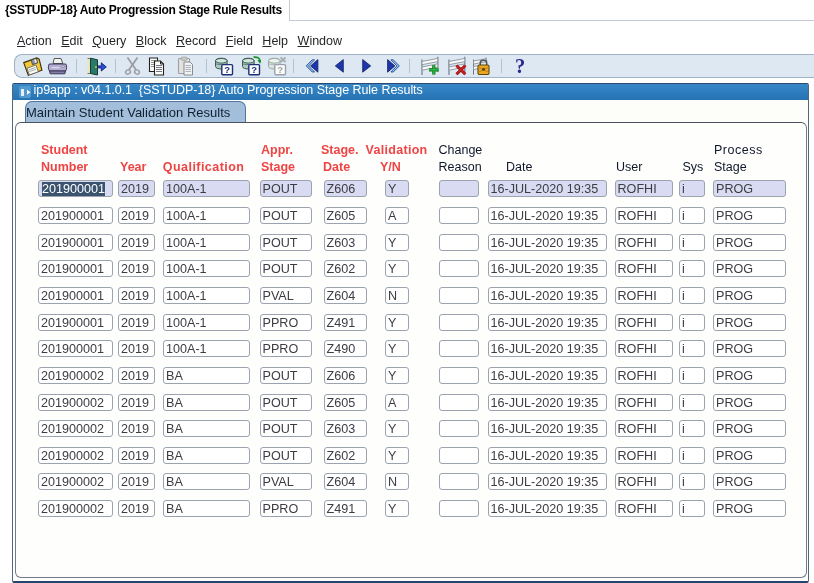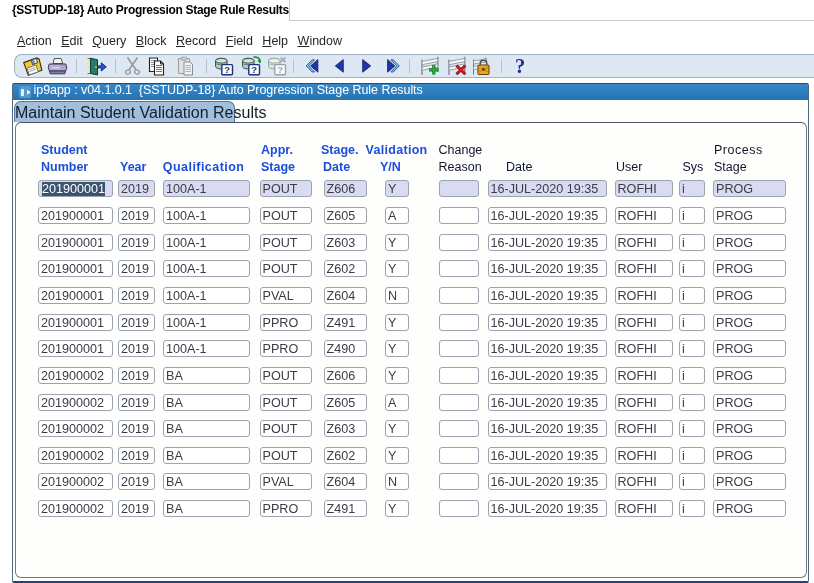--- a/index.html
+++ b/index.html
@@ -1,43 +1,43 @@
 <!DOCTYPE html>
 <html><head>
 <meta charset="utf-8">
 <style>
 * { margin:0; padding:0; box-sizing:border-box; }
 html,body { width:814px; height:583px; background:#fff; font-family:"Liberation Sans",sans-serif; position:relative; overflow:hidden; }
 .toptab { position:absolute; left:0; top:0; width:290px; height:21px; background:#fff;
   border-right:1px solid #c4cad2; font-size:12px; font-weight:bold; color:#000;
-  line-height:20px; padding-left:12px; white-space:nowrap; letter-spacing:-0.3px; }
+  line-height:20px; padding-left:5px; white-space:nowrap; letter-spacing:-0.3px; }
 .topline { position:absolute; left:290px; top:20px; width:524px; height:1px; background:#c4cad2; }
 .menubar { position:absolute; left:17px; top:34px; height:15px; font-size:12.5px; color:#26262a; white-space:nowrap; }
 .menubar span { margin-right:9.5px; }
 .toolbar { position:absolute; left:13.5px; top:53.5px; width:801px; height:24.5px; background:#dde8f2;
   border:1px solid #9fb2c6; border-right:none; border-radius:8px 0 0 8px; }
 .ico { position:absolute; }
 .tsep { position:absolute; top:58.5px; width:1px; height:14.5px; background:#b4c2d0; }
 .win { position:absolute; left:11.5px; top:83.2px; width:797.5px; height:499.5px;
   border:1.5px solid #54687c; border-top-color:#2a4a72; border-bottom:2.2px solid #23456e; border-radius:2px; background:#fff; }
 .titlebar { position:absolute; left:0; top:0; width:100%; height:15.8px;
   background:linear-gradient(#3787c6,#2673b4); color:#fff; font-size:12.5px; line-height:12.8px;
   white-space:nowrap; letter-spacing:-0.05px; }
 .titlebar .txt { position:absolute; left:21px; top:0; }
 .wicon { position:absolute; left:6px; top:1.5px; width:12.5px; height:12.5px; background:#529ad0;
   border-radius:2px; }
 .tabrow { position:absolute; left:0; top:15.8px; width:100%; height:22.5px; background:#fdfdfa; }
-.tab { position:absolute; top:0.8px; height:21.7px; border-radius:7px 7px 0 0; font-size:16px;
-  text-align:left; line-height:21px; white-space:nowrap; }
+.tab { position:absolute; top:0.8px; height:21.7px; border-radius:7px 7px 0 0; font-size:13px;
+  text-align:left; line-height:21px; white-space:nowrap;margin-left:11px; }
 .tab.act { left:1.5px; width:221px; background:#a2bedb; border:1px solid #54749c; border-bottom:none; color:#10202e; }
 .tab.inact { left:227.5px; width:219px; background:#c8d6e9; border:1px solid #9db1cb; border-bottom:none; color:#4c5058; letter-spacing:0.45px; }
 .content { position:absolute; left:14.5px; top:122.4px; width:792px; height:455.6px; background:#fefefd;
   border:1.5px solid #717a88; border-top-color:#4c5260; border-radius:6px; }
 .hdr { position:absolute; font-size:12.5px; color:#0f172a; white-space:nowrap; line-height:14px; }
-.hdr.b { font-weight:bold; color:#1d4ed8; }
+.hdr.b { font-weight:bold; color:#ef4444; }
 .fld { position:absolute; height:17px; background:#fff; border:1px solid #9ba3ae; border-radius:3px;
   font-size:12.6px; line-height:16px; color:#3c3c42; padding-left:2px; white-space:nowrap; overflow:hidden; }
 .fld.hl { background:#d9dbf2; }
 .sel { background:#3a536e; color:#fff; margin-left:1px; }
 </style>
 </head>
 <body>
 <div class="toptab">{SSTUDP-18} Auto Progression Stage Rule Results</div>
 <div class="topline"></div>
 <div class="menubar"><span><u>A</u>ction</span><span><u>E</u>dit</span><span><u>Q</u>uery</span><span><u>B</u>lock</span><span><u>R</u>ecord</span><span><u>F</u>ield</span><span><u>H</u>elp</span><span><u>W</u>indow</span></div>

